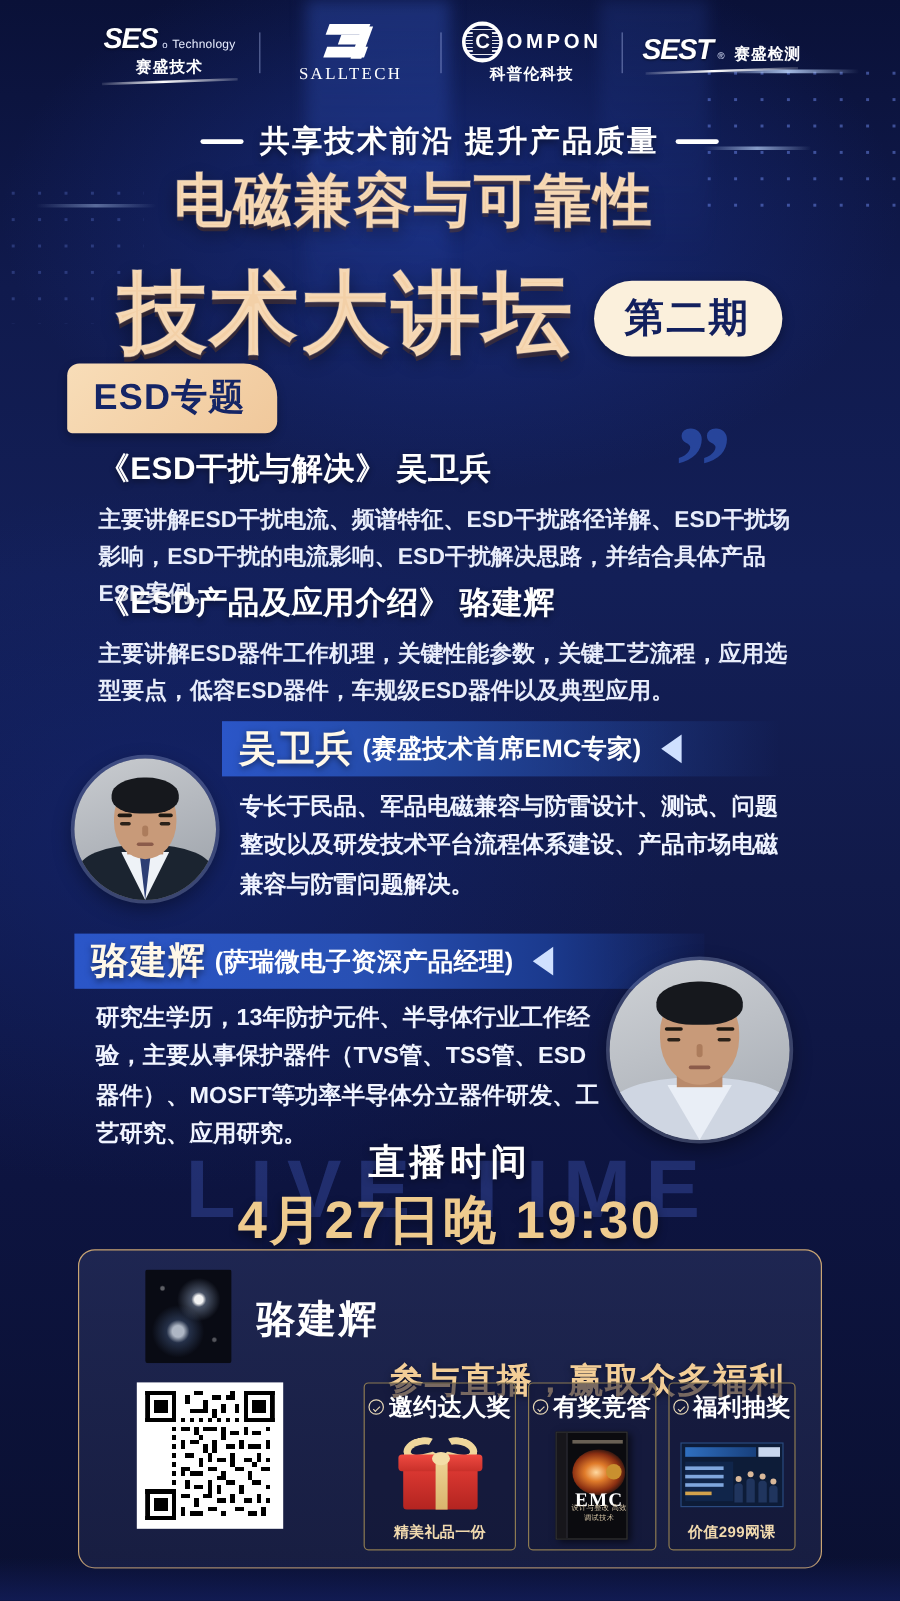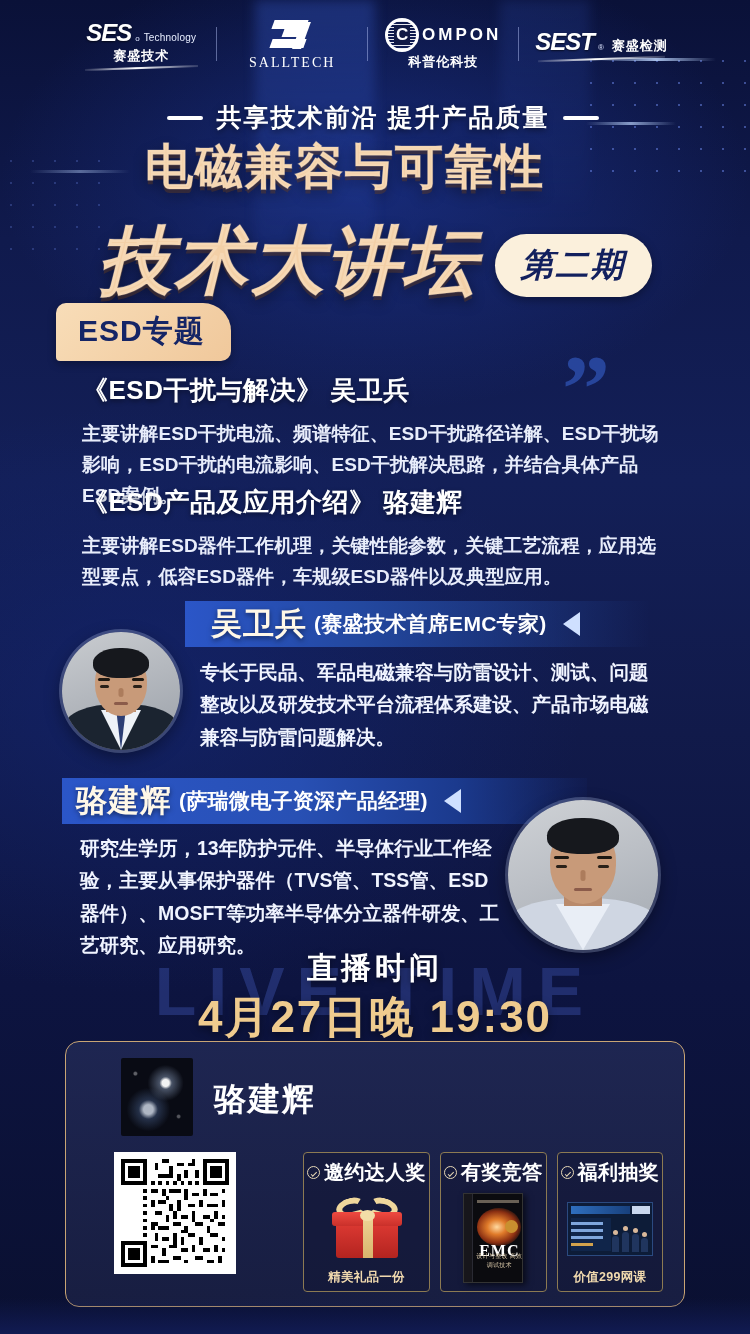--- a/index.html
+++ b/index.html
@@ -101,21 +101,21 @@
   }
   .title-main {
     position:absolute; left:0; top:135px; width:690px; text-align:center;
     font-size:48px; font-weight:900; letter-spacing:2px;
     color:#F3D0A7;
     text-shadow:0 4px 0 rgba(120,70,20,.35), 0 6px 14px rgba(0,0,0,.45);
     -webkit-text-stroke:1px rgba(255,240,220,.25);
   }
   .title-row2 {
     position:absolute; left:0; top:212px; width:750px;
-    display:flex; align-items:center; justify-content:center; gap:16px;font-style:italic;
+    display:flex; align-items:center; justify-content:center; gap:16px;
   }
   .title-main2 {
     font-size:74px; font-weight:900; letter-spacing:2px;
     color:#F3D0A7;
     text-shadow:0 4px 0 rgba(120,70,20,.35), 0 6px 14px rgba(0,0,0,.45);
     -webkit-text-stroke:1px rgba(255,240,220,.25);
   }
   .badge-issue {
     background:#FBF0DC; border-radius:38px;
     padding:9px 26px; margin-top:6px;
@@ -413,21 +413,21 @@
     <div class="topic-title">《ESD干扰与解决》 吴卫兵</div>
     <div class="topic-body">主要讲解ESD干扰电流、频谱特征、ESD干扰路径详解、ESD干扰场影响，ESD干扰的电流影响、ESD干扰解决思路，并结合具体产品ESD案例。</div>
   </div>
 
   <div class="topic" style="top:485px;">
     <div class="topic-title">《ESD产品及应用介绍》 骆建辉</div>
     <div class="topic-body">主要讲解ESD器件工作机理，关键性能参数，关键工艺流程，应用选型要点，低容ESD器件，车规级ESD器件以及典型应用。</div>
   </div>
 
   <div class="speaker">
-    <div class="sp-namebar left" style="left:185px;top:601px;width:465px;padding-left:26px;">
+    <div class="sp-namebar left" style="left:185px;top:601px;width:465px;padding-left:14px;">
       <span class="sp-name">吴卫兵</span>
       <span class="sp-role">(赛盛技术首席EMC专家)</span>
       <span class="sp-arrow"></span>
     </div>
 
     <div class="portrait pf-1" style="left:62px;top:632px;width:118px;height:118px;">
       <div class="face">
         <div class="suit" style="bottom:0;width:112px;height:46px;"></div>
         <div class="shirt" style="bottom:0;width:40px;height:40px;"></div>
         <div class="tie" style="bottom:0;width:15px;height:40px;"></div>
@@ -473,20 +473,21 @@
   </div>
 
   <div class="livewm">LIVE TIME</div>
   <div class="live-label">直播时间</div>
   <div class="live-time">4月27日晚 19:30</div>
 
   <div class="panel">
 
     <div class="panel-thumb"></div>
     <div class="panel-name">骆建辉</div>
+    <div class="panel-slogan">参与直播，赢取众多福利</div>
 
     <div class="qr">
       <svg width="108" height="108" viewBox="0 0 29 29" shape-rendering="crispEdges">
         <rect width="29" height="29" fill="#fff"></rect>
         <g fill="#000">
 
           <rect x="0" y="0" width="7" height="1"></rect>
             <rect x="0" y="6" width="7" height="1"></rect>
           <rect x="0" y="0" width="1" height="7"></rect>
             <rect x="6" y="0" width="1" height="7"></rect>

